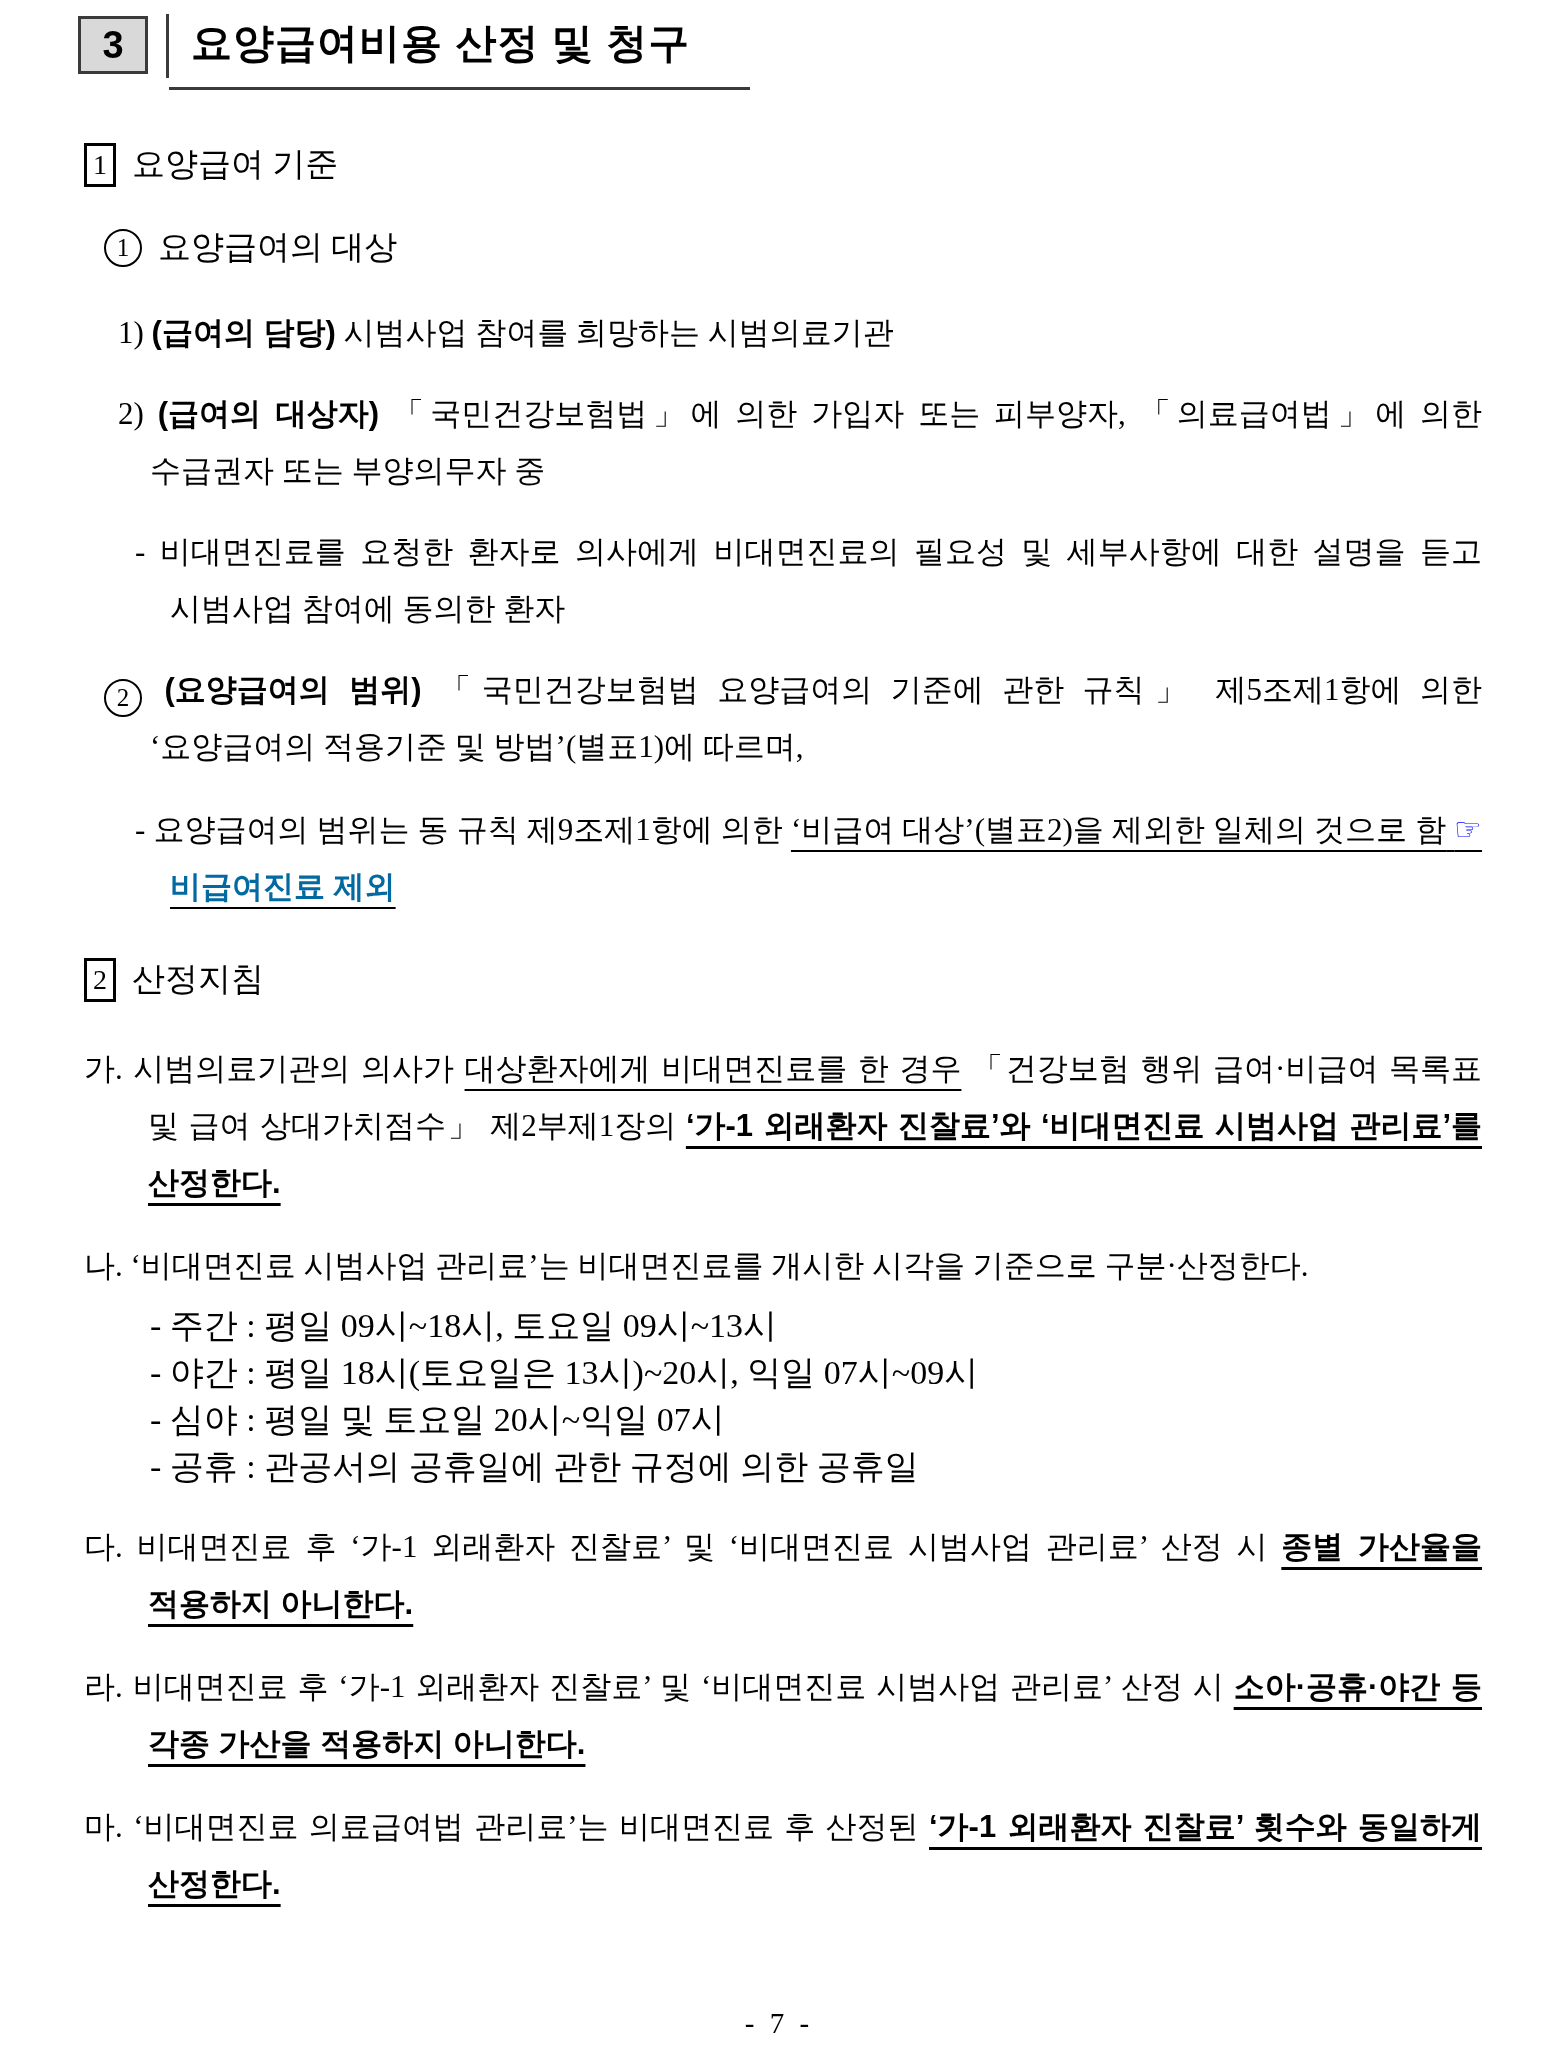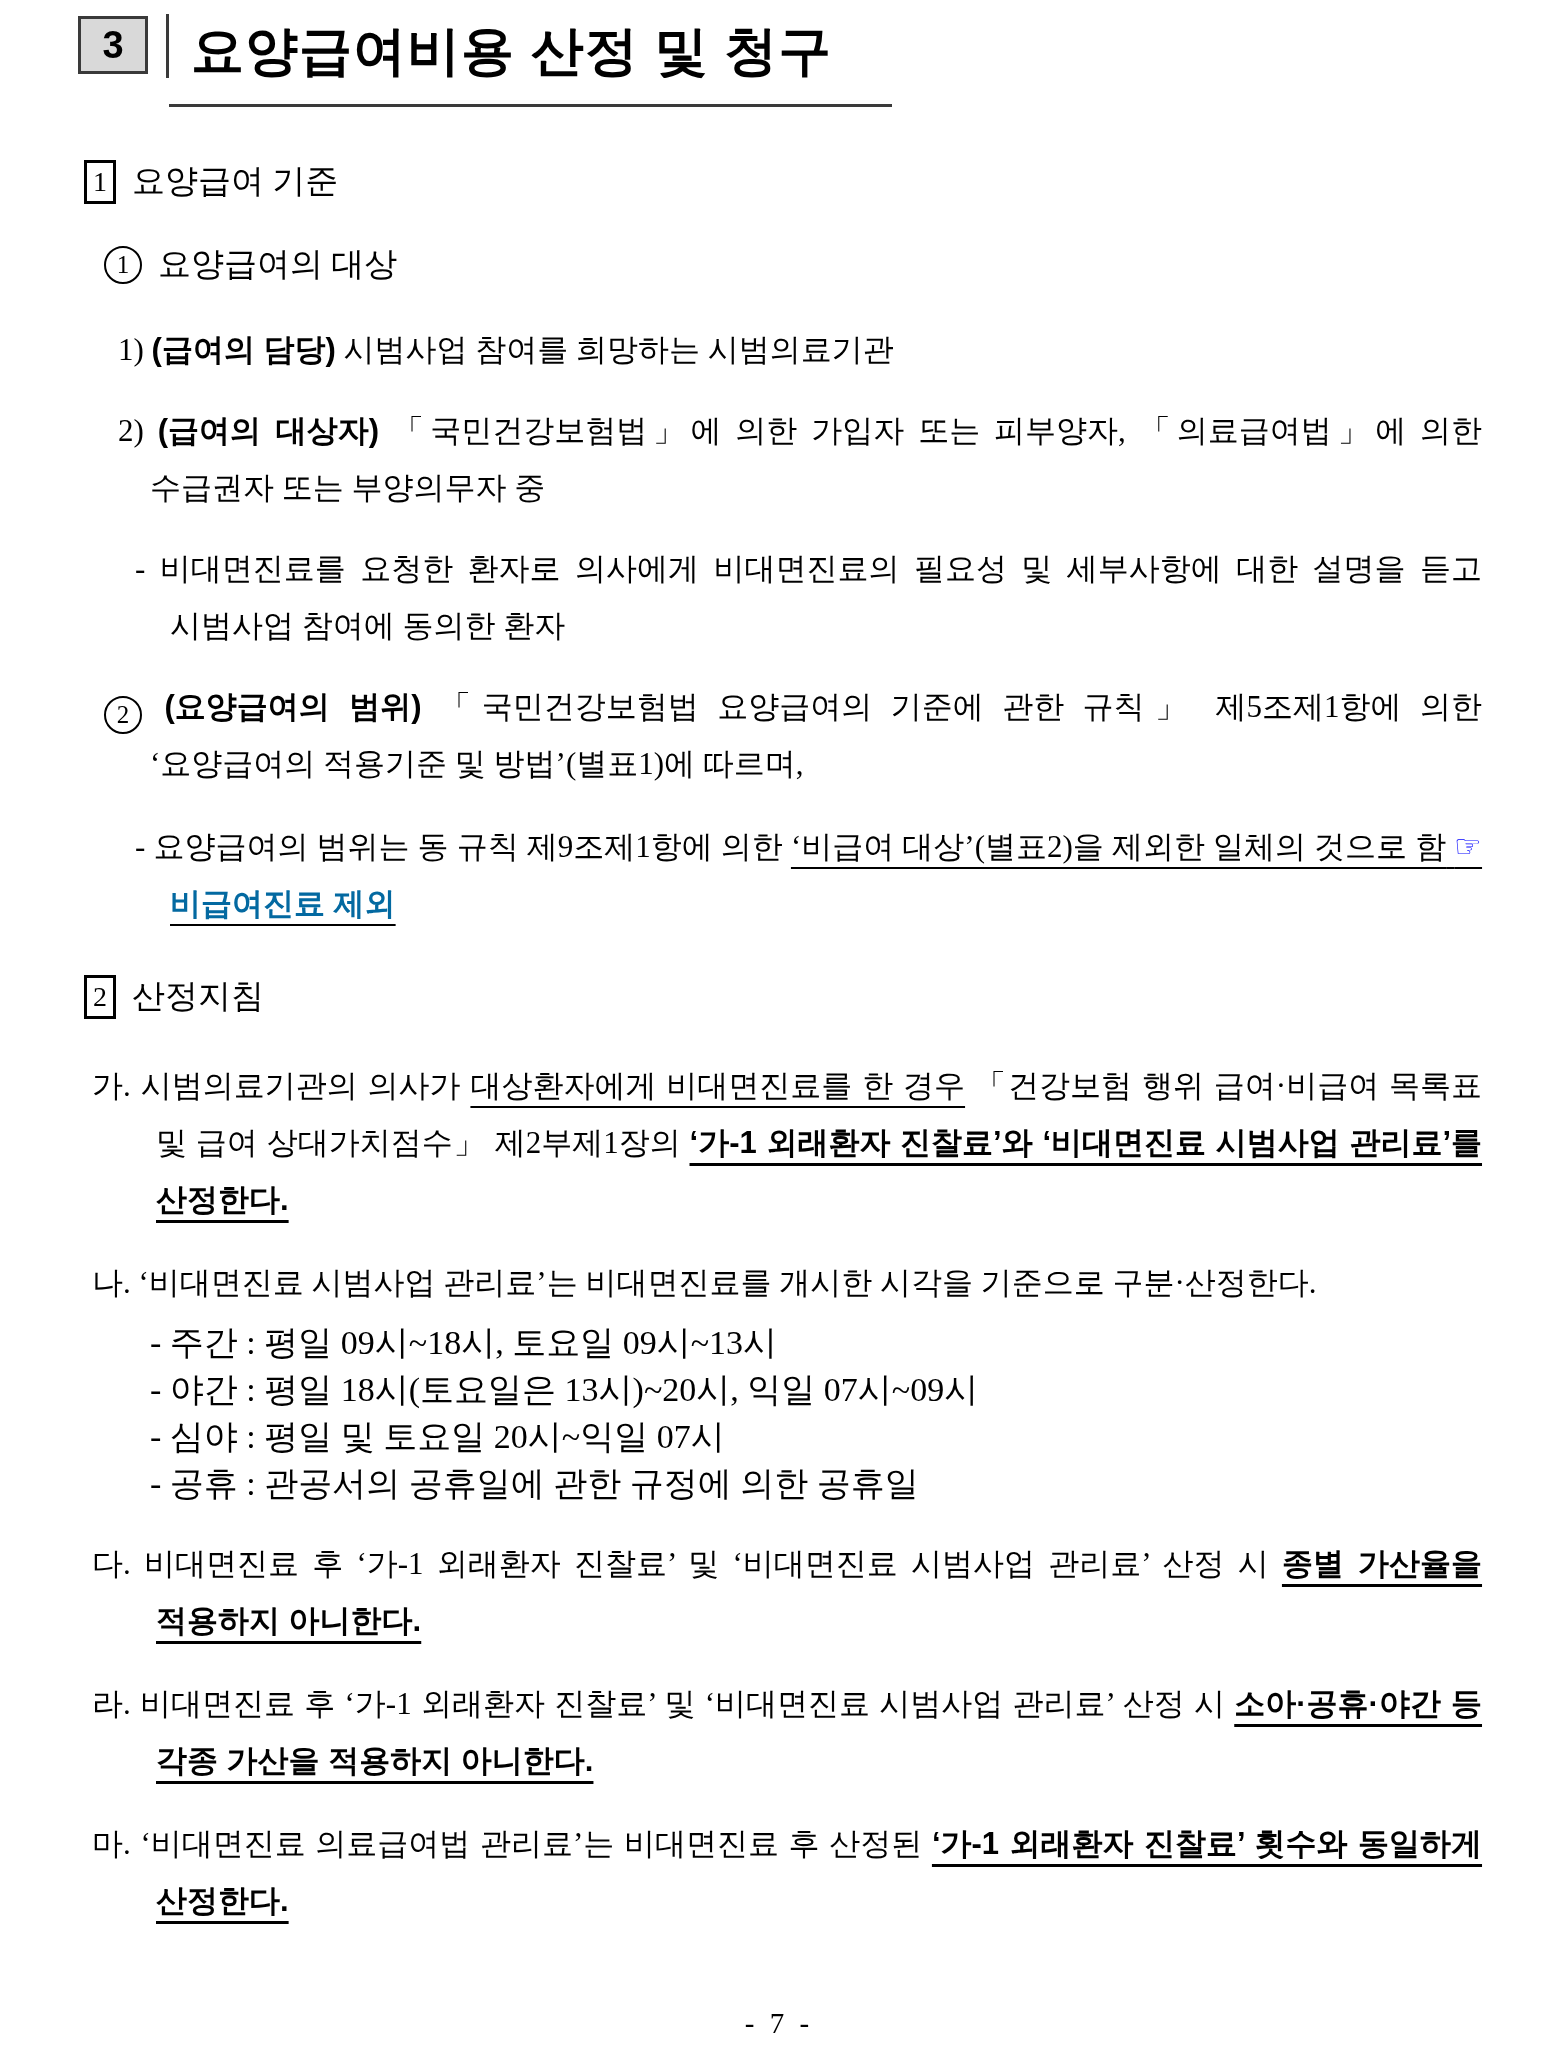--- a/index.html
+++ b/index.html
@@ -18,21 +18,21 @@
     display:flex; align-items:center; justify-content:center;
     font-family:"Liberation Sans","DejaVu Sans",sans-serif; font-weight:700; font-size:38px;
     flex:0 0 auto; margin-top:2px;
   }
   .chapter-divider { width:3px; height:64px; background:#3a3a3a; margin-left:18px; flex:0 0 auto; }
   .chapter-title-wrap {
     border-bottom:3px solid #3a3a3a; padding:2px 60px 16px 22px; margin-left:0;
   }
   .chapter-title {
     font-family:"Liberation Sans","DejaVu Sans",sans-serif; font-weight:700;
-    font-size:53px; letter-spacing:1px; white-space:nowrap;
+    font-size:41px; letter-spacing:1px; white-space:nowrap;
   }
 
   
   .sec-heading { display:flex; align-items:center; font-size:33px; }
   .sec-heading.lvl1 { margin-left:6px; }
   .sec-heading.lvl2 { margin-left:26px; }
   .boxed-marker {
     width:32px; height:44px; border:3px solid #000; display:inline-flex;
     align-items:center; justify-content:center; font-size:28px; flex:0 0 auto;
     margin-right:16px;
@@ -47,21 +47,21 @@
   #sec2-head { margin-top:42px; margin-bottom:38px; }
 
   
   .para {
     font-size:31px; line-height:57px; text-align:justify; word-break:keep-all;
     margin-bottom:24px;
   }
   .num-item  { margin-left:40px; padding-left:32px; text-indent:-32px; }
   .dash-item { margin-left:57px; padding-left:35px; text-indent:-35px; }
   .sub2-para { margin-left:26px; padding-left:46px; text-indent:-46px; margin-bottom:26px; }
-  .guideline { margin-left:14px; padding-left:64px; text-indent:-64px; margin-bottom:26px; }
+  .guideline { margin-left:6px; padding-left:64px; text-indent:-64px; margin-bottom:26px; }
   .circled-inline {
     width:38px; height:38px; border:2px solid #000; border-radius:50%;
     display:inline-flex; align-items:center; justify-content:center;
     font-size:25px; text-indent:0; vertical-align:-6px; margin-right:4px;
   }
   .label-b, .bu {
     font-family:"Liberation Sans","DejaVu Sans",sans-serif; font-weight:700;
   }
   .u  { text-decoration:underline; text-underline-offset:10px; text-decoration-thickness:2px; }
   .bu { text-decoration:underline; text-underline-offset:10px; text-decoration-thickness:2.5px; }

